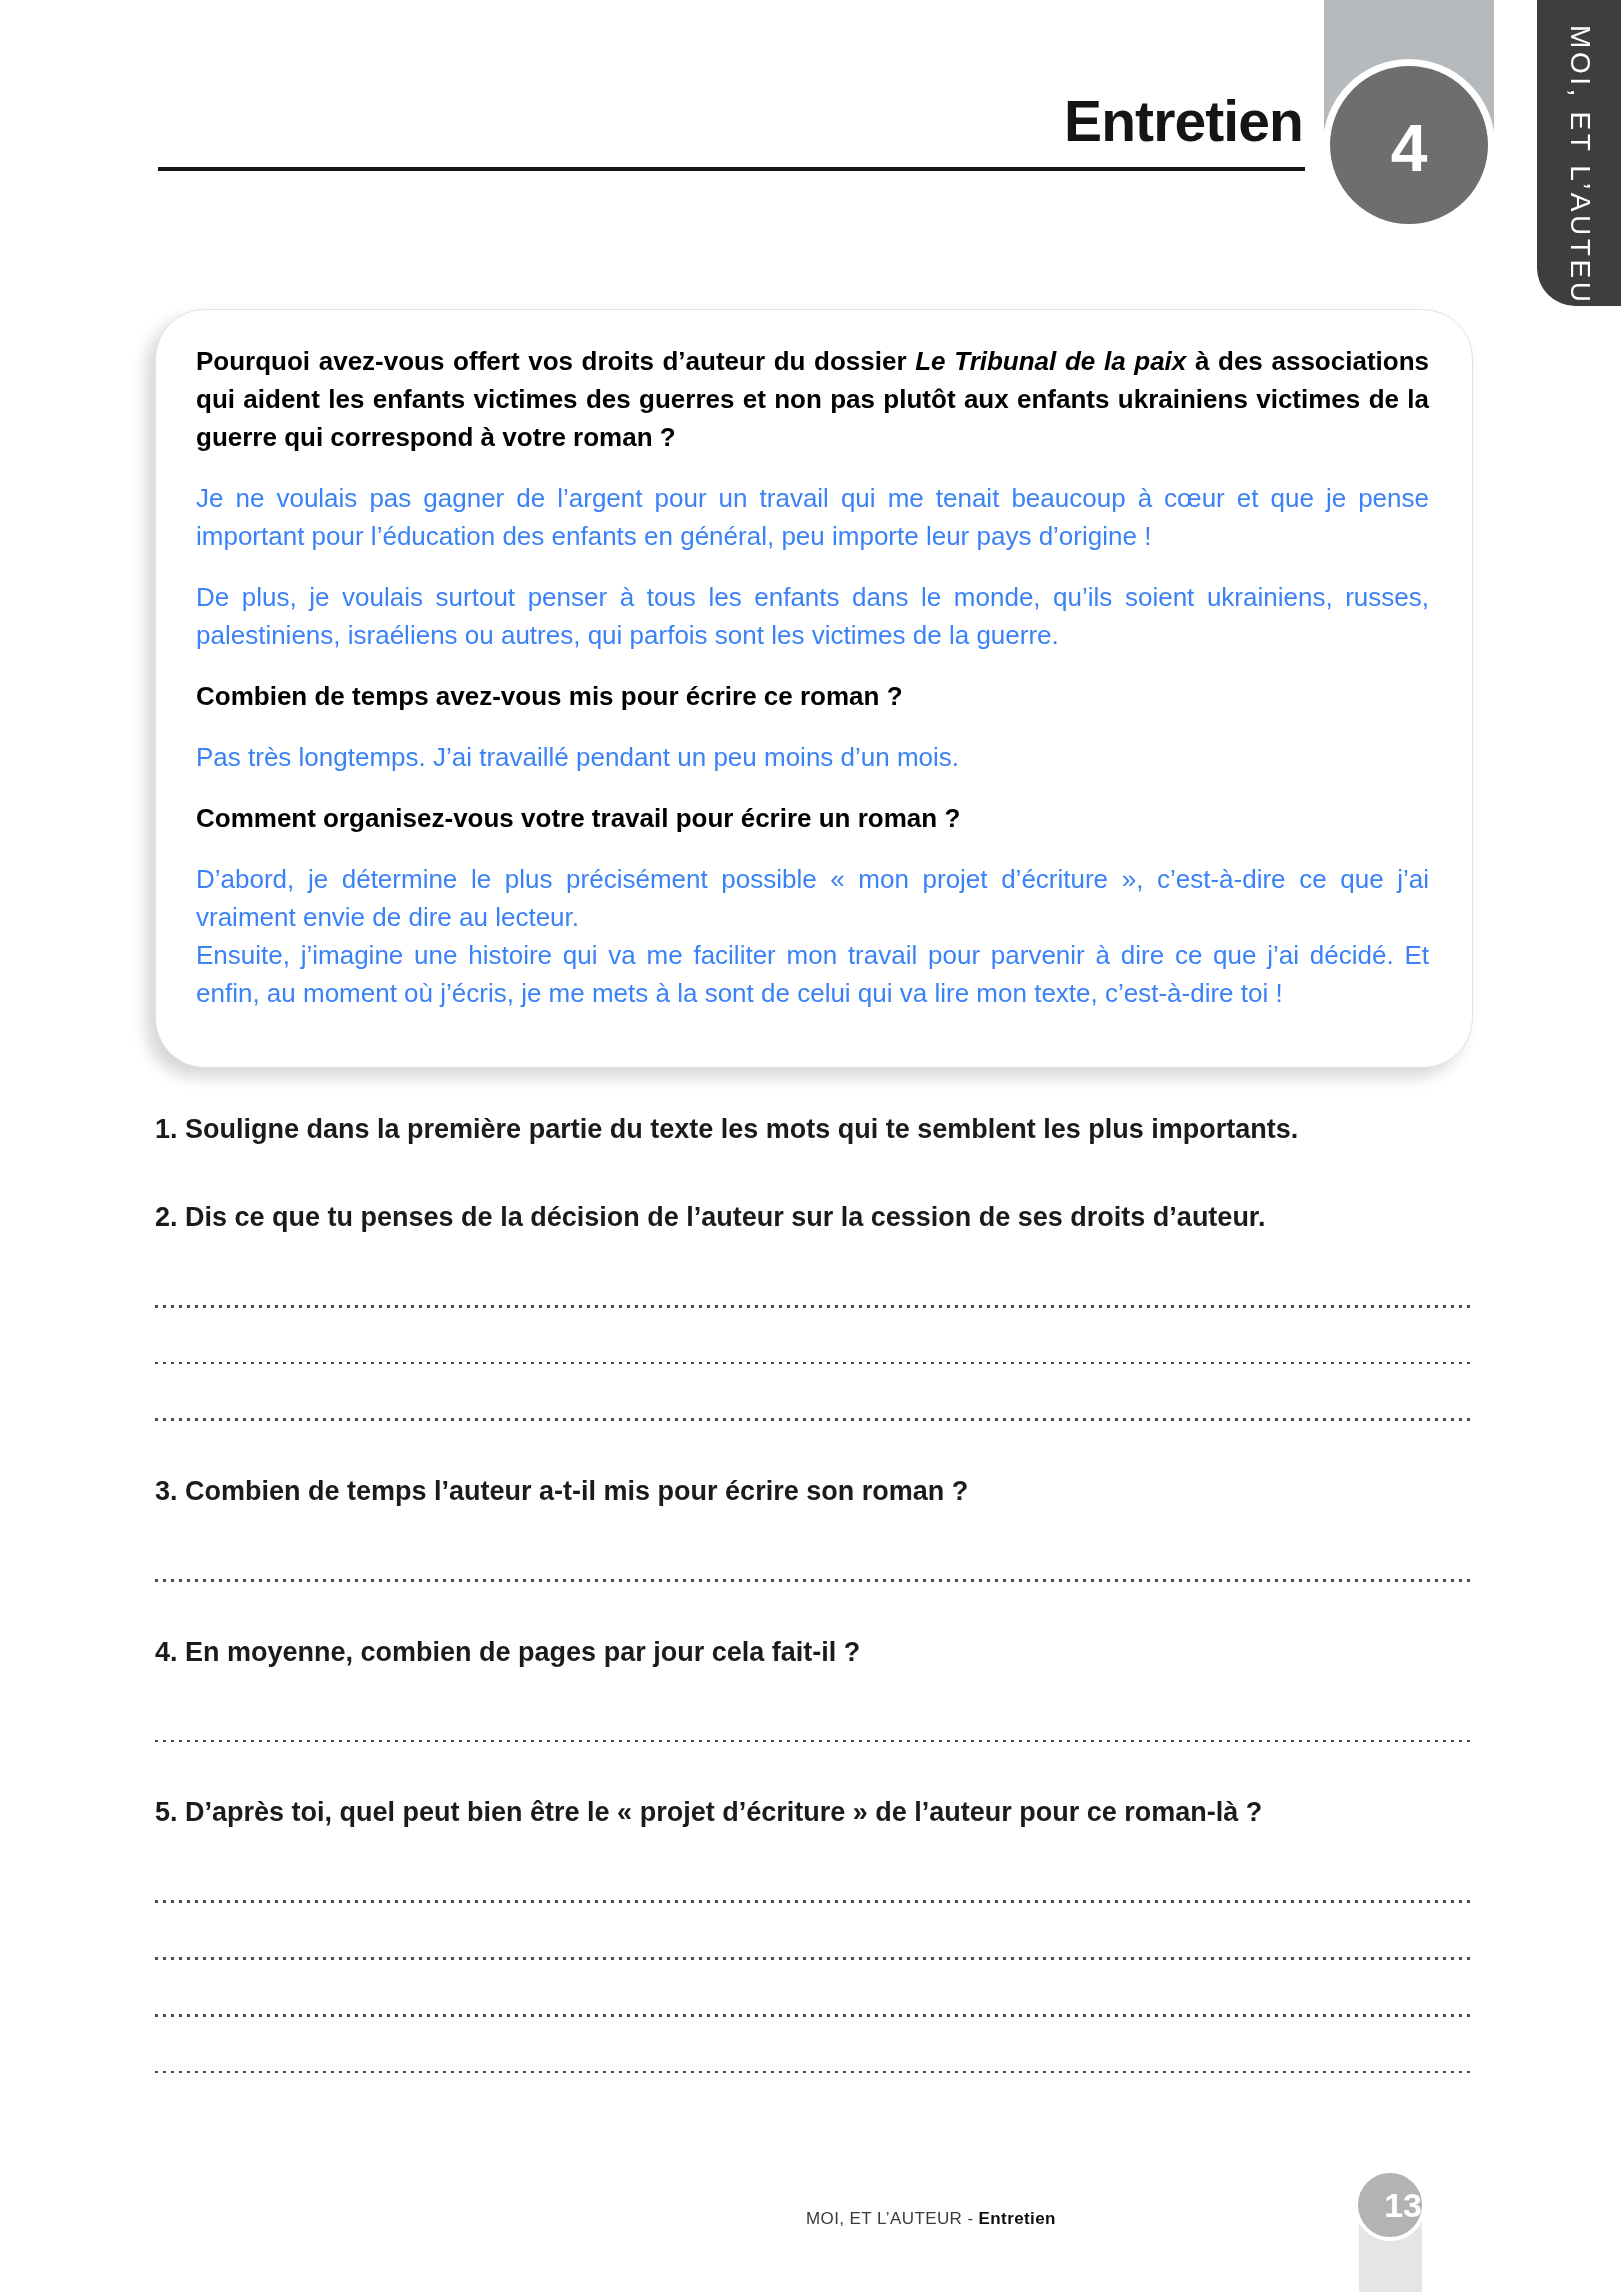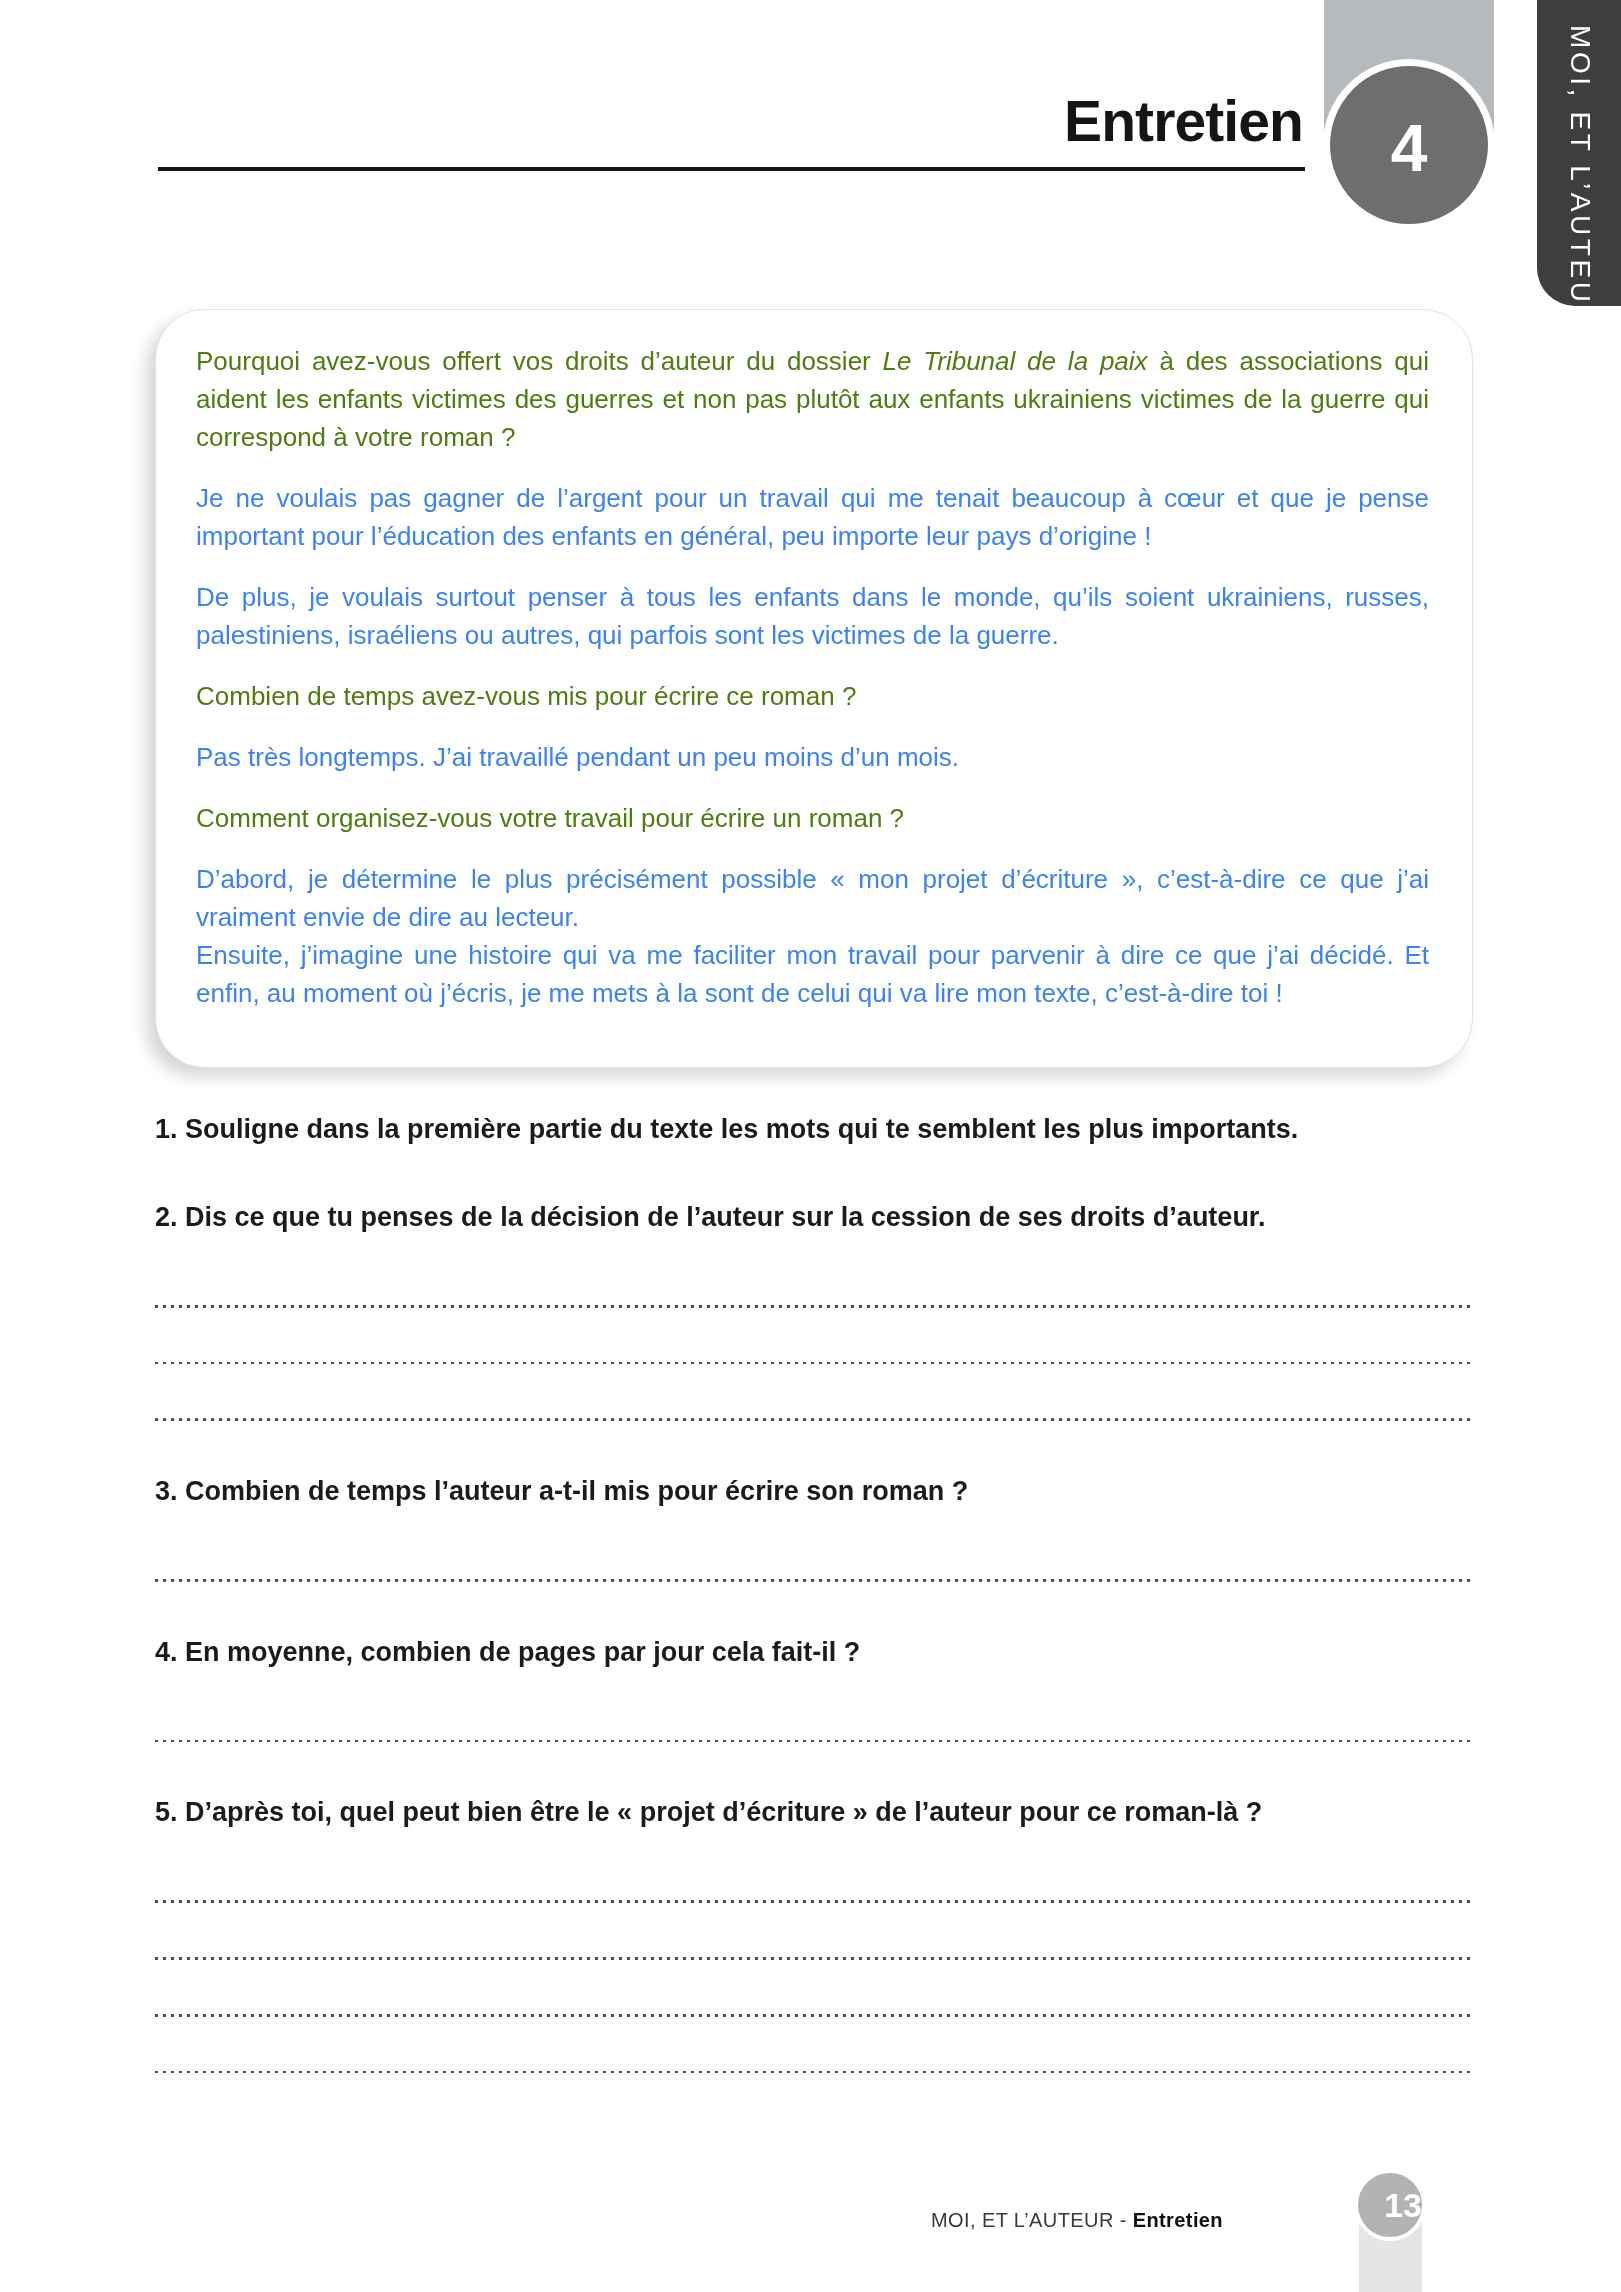--- a/index.html
+++ b/index.html
@@ -34,35 +34,35 @@
     position:absolute; left:155px; top:309px; width:1318px; height:759px; box-sizing:border-box;
     background:#ffffff; border:1.8px solid #e2e2e2; border-radius:50px;
     box-shadow:-9px 9px 16px rgba(0,0,0,0.16);
     padding:32px 43px 0 40px;
   }
   .para {
     font-size:26px; line-height:38px; text-align:justify;
     color:#3b82f6; margin:23px 0 0 0;
   }
   .para:first-child, .para.flush { margin-top:0; }
-  .para.question { font-weight:400; color:#4d7c0f; }
+  .para.question { font-weight:700; color:#000000; }
   .para .it { font-style:italic; }
   
   .exercises { position:absolute; left:155px; top:1111px; width:1315px; }
   .exercise + .exercise { margin-top:52px; }
   .exercise-q { font-size:27px; font-weight:700; color:#1b1b1b; line-height:36px; }
   .dotline {
     height:2.7px; margin-top:54px;
     background:repeating-linear-gradient(90deg,#4d4d4d 0 2.7px,transparent 2.7px 8px);
   }
   .dotline.first { margin-top:70px; }
   
   .footer-label {
-    position:absolute; top:2209px; left:806px; width:542px; text-align:center;
-    font-size:20px; color:#3a3a3a; letter-spacing:0.4px;
+    position:absolute; top:2209px; left:806px; width:542px; text-align:left;
+    font-size:17px; color:#3a3a3a; letter-spacing:0.4px;
   }
   .footer-label .strong { font-weight:700; color:#0e0e0e; }
   .footer-band { position:absolute; left:1359px; top:2201px; width:63px; height:91px; background:#e5e5e5; z-index:1; }
   .footer-circle {
     position:absolute; left:1354px; top:2169px; width:72px; height:72px; box-sizing:border-box;
     border-radius:50%; background:#b3b3b3; border:4.5px solid #ffffff;
     display:flex; align-items:center; justify-content:flex-end; z-index:2;
   }
   .footer-page { color:#ffffff; font-size:34px; font-weight:700; }
 </style>

